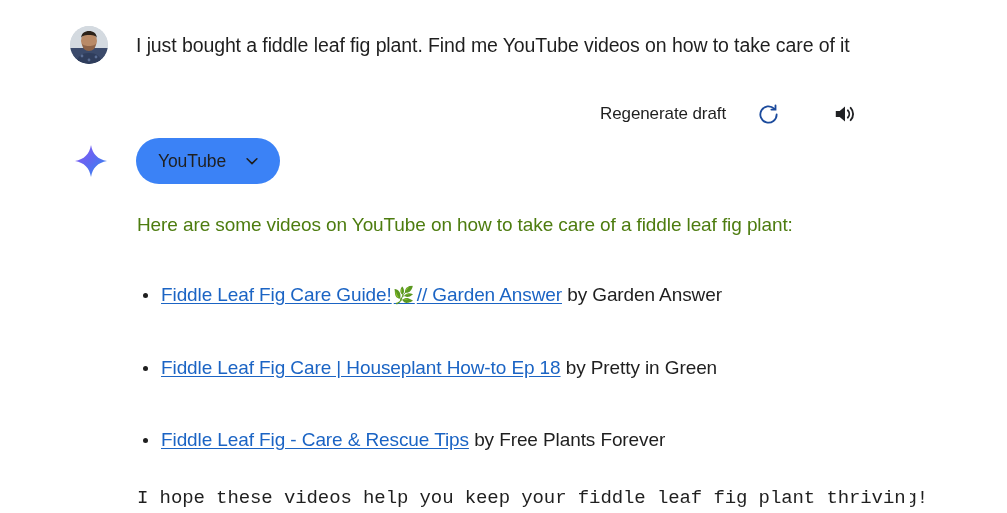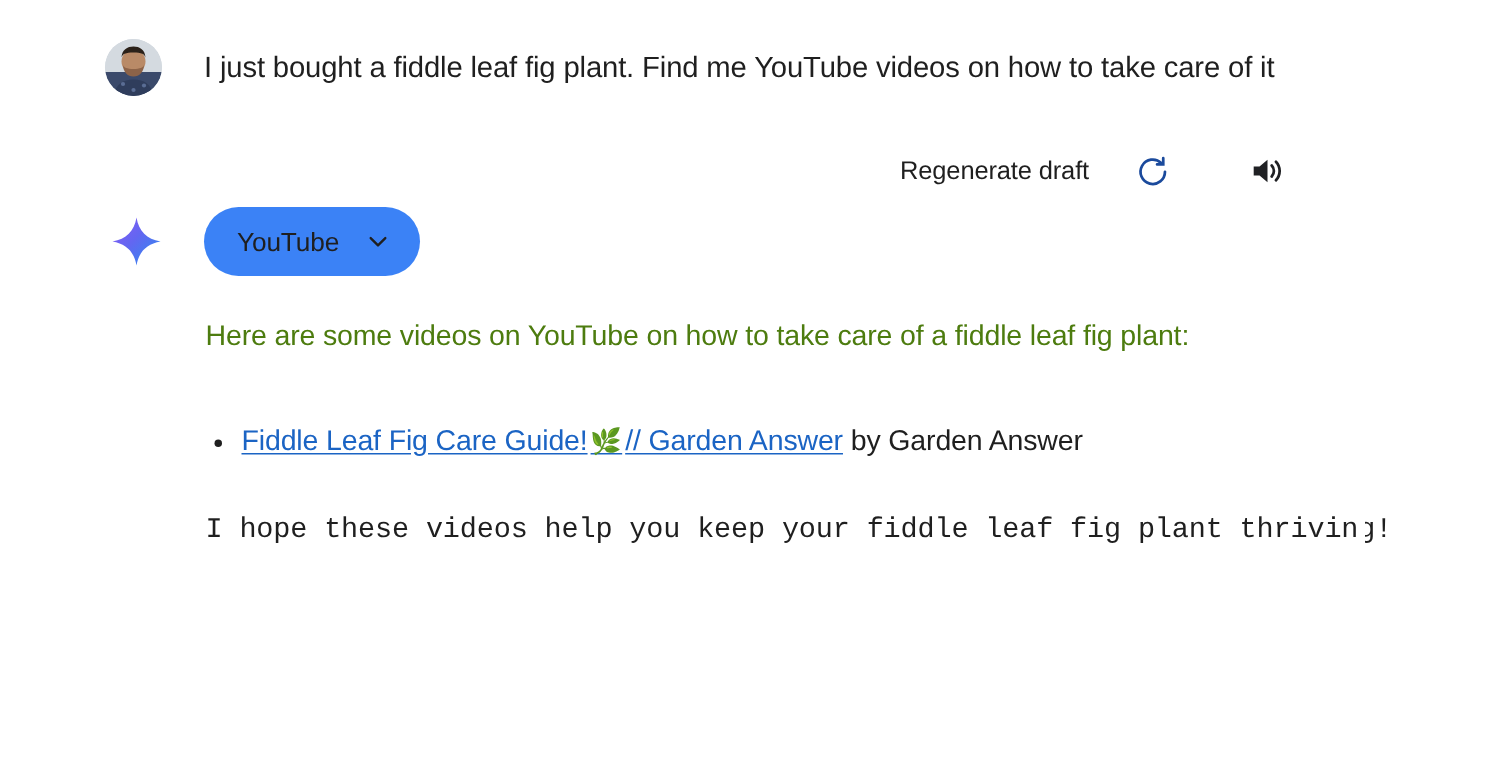--- a/index.html
+++ b/index.html
@@ -269,19 +269,27 @@
   </div>
 
   <div class="answer">
     <div class="intro">Here are some videos on YouTube on how to take care of a fiddle leaf fig plant:</div>
 
     <ul class="video-list">
       <li>
         <a class="video-link"><span>Fiddle Leaf Fig Care Guide!</span><span class="leaf-emoji">🌿</span><span>// Garden Answer</span></a>
         <span class="byline">by Garden Answer</span>
       </li>
+      <li>
+        <a class="video-link">Fiddle Leaf Fig Care | Houseplant How-to Ep 18</a>
+        <span class="byline">by Pretty in Green</span>
+      </li>
+      <li>
+        <a class="video-link">Fiddle Leaf Fig - Care &amp; Rescue Tips</a>
+        <span class="byline">by Free Plants Forever</span>
+      </li>
     </ul>
 
     <div class="closing">I hope these videos help you keep your fiddle leaf fig plant thriving!</div>
   </div>
 
   <div class="scroll-edge"></div>
 </div>
 
 </body></html>

